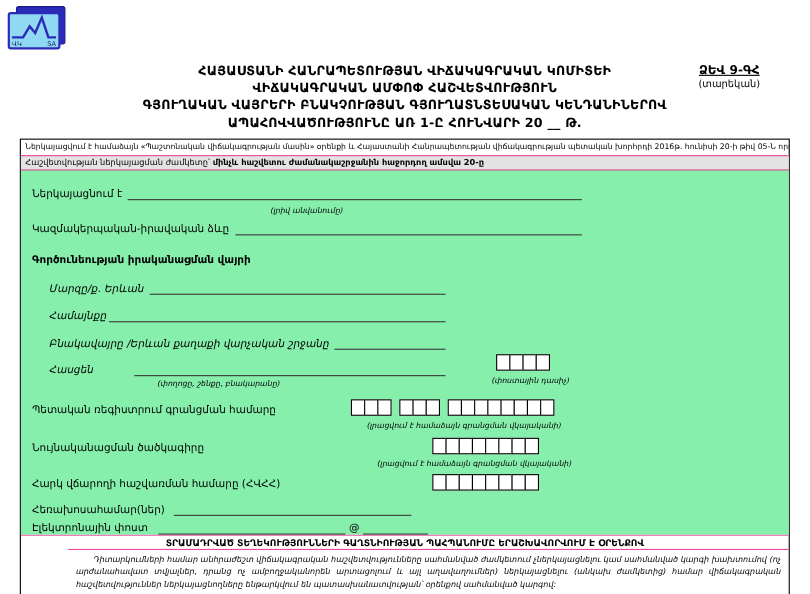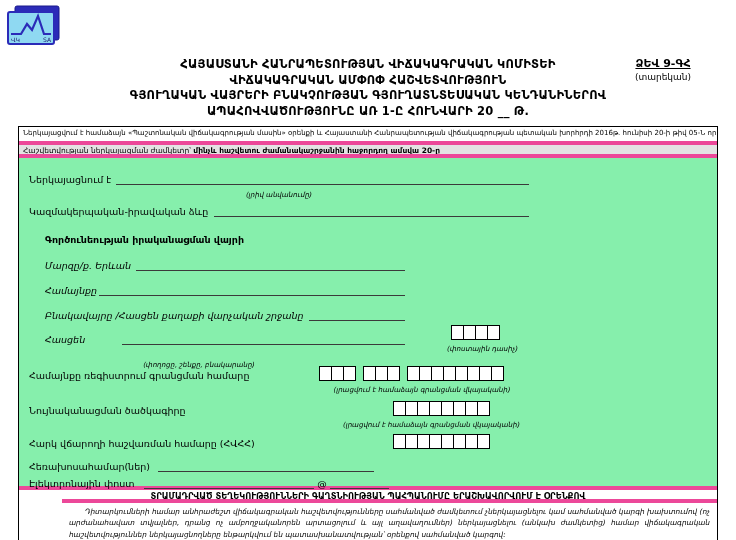--- a/index.html
+++ b/index.html
@@ -13,21 +13,21 @@
   
   .hdr { position:absolute; left:88px; top:57px; width:560px; text-align:center; }
   .hdr div { font-weight:bold; font-size:11.5px; line-height:15.5px; letter-spacing:.2px; }
 
   .formcode { position:absolute; left:598px; top:57px; width:130px; text-align:center; }
   .formcode .code { font-weight:bold; font-size:11px; text-decoration:underline; }
   .formcode .period { font-size:9px; margin-top:2px; }
 
   
   .frame { position:absolute; left:18px; top:126px; width:700px; border:1px solid #000; }
-  .sec { border-top:4px solid #ec4899; }
+  .sec { border-top:1px solid #ec4899; }
   .sec:first-child { border-top:none; }
 
   .legal { height:14px; font-size:7px; padding:2px 4px 0 4px; white-space:nowrap; overflow:hidden; }
   .deadline { height:13px; font-size:7.5px; padding:1px 4px 0 4px; background:#e3e3e3; white-space:nowrap; overflow:hidden; }
   .deadline b { font-weight:bold; }
 
   .main { position:relative; height:332px; background:#86efac; }
   .row { position:absolute; display:flex; align-items:flex-end; font-size:9.5px; white-space:nowrap; }
   .lbl { flex:0 0 auto; }
   .ital { font-style:italic; }
@@ -82,57 +82,57 @@
         <span class="lbl">Ներկայացնում է</span>
         <span class="fill-line" style="flex:1; margin-left:5px;"></span>
       </div>
       <div class="hint" style="left:150px; top:33px; width:220px;">(լրիվ անվանումը)</div>
 
       <div class="row" style="left:10px; top:48px; width:500px;">
         <span class="lbl">Կազմակերպական-իրավական ձևը</span>
         <span class="fill-line" style="flex:1; margin-left:6px;"></span>
       </div>
 
-      <div class="row boldlbl" style="left:26px; top:76px;">
+      <div class="row boldlbl" style="left:10px; top:76px;">
         <span>Գործունեության իրականացման վայրի</span>
       </div>
 
       <div class="row ital" style="left:26px; top:102px; width:360px;">
         <span class="lbl">Մարզը/ք. Երևան</span>
         <span class="fill-line" style="flex:1; margin-left:5px;"></span>
       </div>
 
       <div class="row ital" style="left:26px; top:127px; width:360px;">
         <span class="lbl">Համայնքը</span>
         <span class="fill-line" style="flex:1; margin-left:2px;"></span>
       </div>
 
       <div class="row ital" style="left:26px; top:152px; width:360px;">
-        <span class="lbl">Բնակավայրը /Հասցեն քաղաքի վարչական շրջանը</span>
+        <span class="lbl">Բնակավայրը /Երևան քաղաքի վարչական շրջանը</span>
         <span class="fill-line" style="flex:1; margin-left:5px;"></span>
       </div>
 
       <div class="row ital" style="left:26px; top:176px; width:360px;gap:32px;">
         <span class="lbl">Հասցեն</span>
         <span class="fill-line" style="flex:1; margin-left:5px;"></span>
       </div>
-      <div class="hint" style="left:70px; top:203px; width:220px;font-style:italic;">(փողոցը, շենքը, բնակարանը)</div>
+      <div class="hint" style="left:70px; top:190px; width:220px;font-style:italic;">(փողոցը, շենքը, բնակարանը)</div>
 
       <div class="boxes" style="left:432px; top:167px;">
           <span class="boxgroup">
             <span class="cell"></span>
             <span class="cell"></span>
             <span class="cell"></span>
             <span class="cell"></span>
           </span>
         </div>
       <div class="hint" style="left:416px; top:187px; width:95px;">(փոստային դասիչ)</div>
 
       <div class="row" style="left:10px; top:212px;">
-        <span class="lbl">Համայնքը ռեգիստրում գրանցման համարը</span>
+        <span class="lbl">Պետական ռեգիստրում գրանցման համարը</span>
       </div>
       <div class="boxes" style="left:300px; top:208px;">
           <span class="boxgroup">
             <span class="cell"></span>
             <span class="cell"></span>
             <span class="cell"></span>
           </span>
           <span class="boxgroup">
             <span class="cell"></span>
             <span class="cell"></span>

